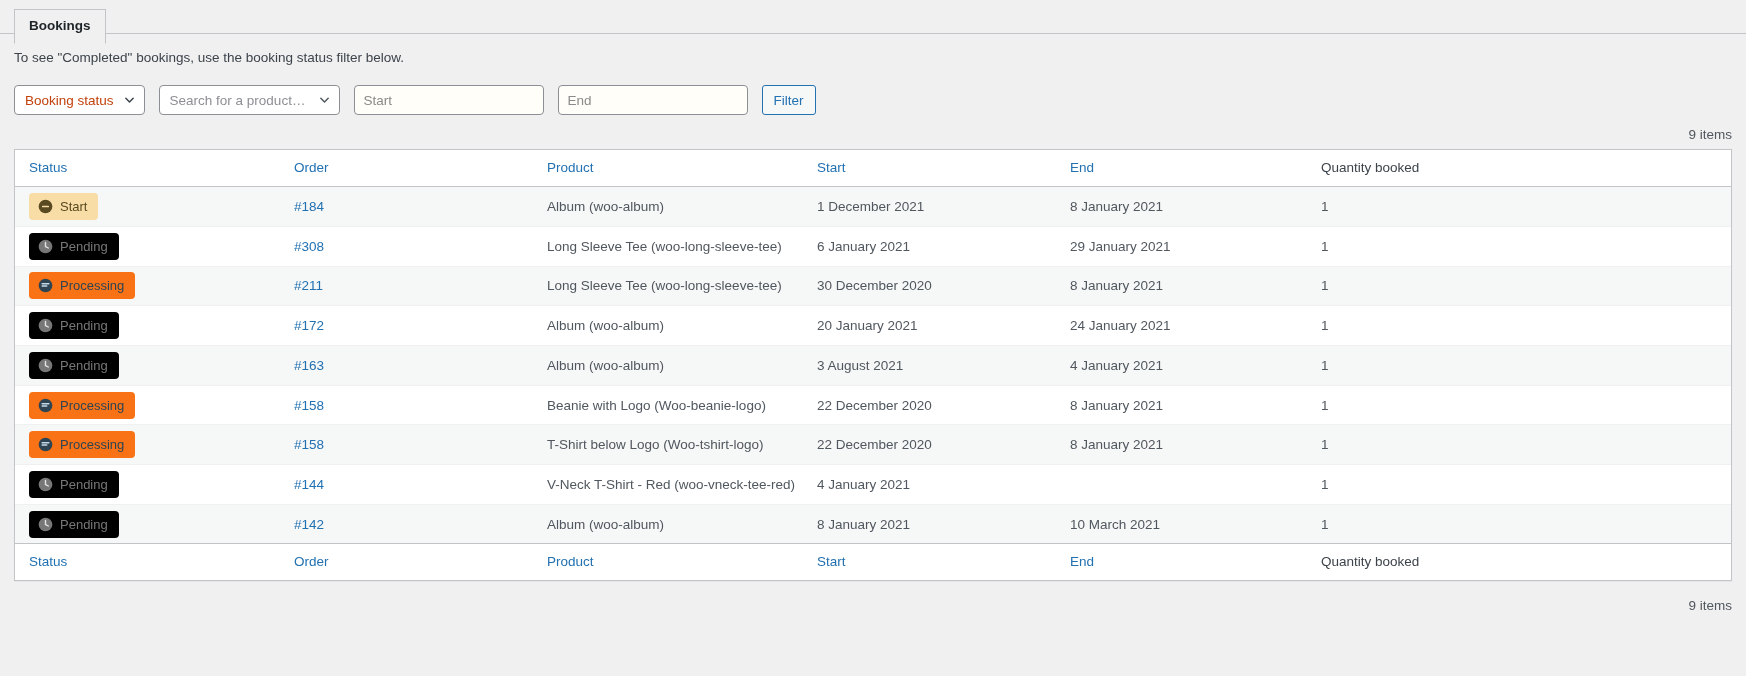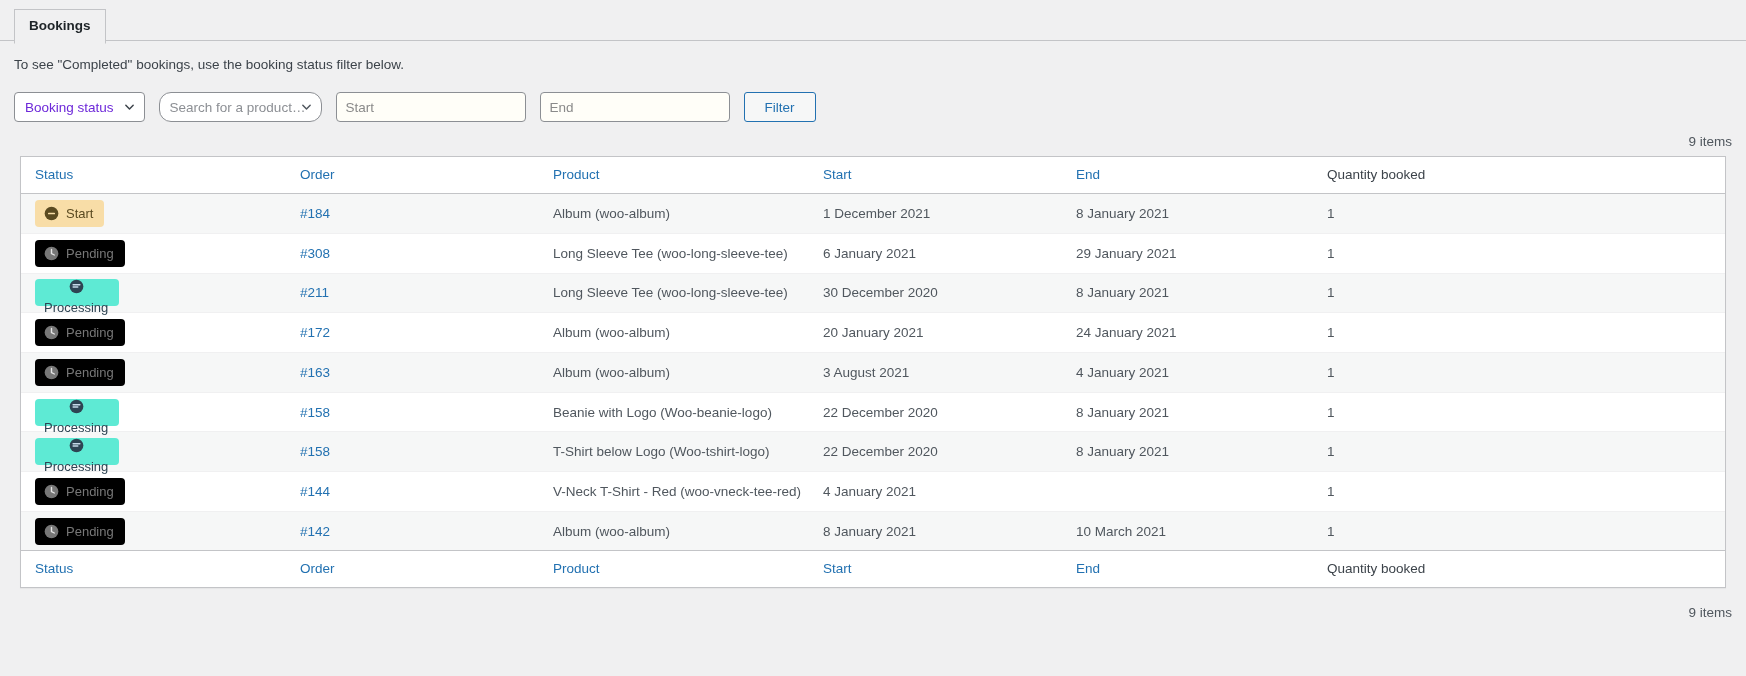--- a/index.html
+++ b/index.html
@@ -12,21 +12,21 @@
     background: #f0f0f1;
     font-family: "Liberation Sans", sans-serif;
     font-size: 13px;
     color: #3c434a;
     overflow: hidden;
   }
 
   
   .tab-wrap {
     position: relative;
-    height: 41px;
+    height: 34px;
     padding-left: 14px;
     box-sizing: border-box;
   }
   .tab-wrap::after {
     content: "";
     position: absolute;
     left: 0; right: 0; bottom: 0;
     height: 1px;
     background: #c3c4c7;
   }
@@ -65,57 +65,57 @@
     position: relative;
     display: inline-flex;
     align-items: center;
     height: 30px;
     box-sizing: border-box;
     padding: 0 30px 0 10px;
     background: #fff;
     border: 1px solid #8c8f94;
     border-radius: 4px;
     font-size: 13.5px;
-    color: #6d28d9;
+    color: #c2410c;
     cursor: pointer;
     white-space: nowrap;
   }
   .select-box.placeholder-style { color: #8c8f94; }
   .select-box .chev {
     position: absolute;
     right: 9px;
     top: 50%;
     transform: translateY(-50%);
     width: 11px;
     height: 11px;
     pointer-events: none;
   }
   #booking-status-select { min-width: 122px; }
-  #product-search-select { width: 163px; border-radius: 12px; }
+  #product-search-select { width: 181px; }
 
   .text-input {
     height: 30px;
     box-sizing: border-box;
     padding: 0 9px;
     background: #fffef8;
     border: 1px solid #8c8f94;
     border-radius: 4px;
     font-family: "Liberation Sans", sans-serif;
     font-size: 13.5px;
     color: #2c3338;
     outline: none;
   }
   .text-input::placeholder { color: #8a8a8a; opacity: 1; }
   #start-date-input { width: 190px; }
   #end-date-input { width: 190px; }
 
   .filter-btn {
     height: 30px;
     box-sizing: border-box;
-    padding: 0 20px;
+    padding: 0 11px;
     background: #f6f7f7;
     border: 1px solid #2271b1;
     border-radius: 3px;
     color: #2271b1;
     font-family: "Liberation Sans", sans-serif;
     font-size: 13.5px;
     line-height: 1;
     cursor: pointer;
   }
 
@@ -128,21 +128,21 @@
   }
   .items-count-bottom {
     text-align: right;
     padding: 17px 14px 0 0;
     font-size: 13.5px;
     color: #50575e;
   }
 
   
   .table-shell {
-    margin: 0 20px;
+    margin: 0 14px;
     background: #fff;
     border: 1px solid #c3c4c7;
     box-shadow: 0 1px 1px rgba(0,0,0,.04);
     box-sizing: border-box;
   }
   table.bookings {
     width: 100%;
     border-collapse: collapse;
     table-layout: fixed;
   }
@@ -211,23 +211,22 @@
   }
   .status-badge.start {
     background: #f8dda7;
     color: #5a4a21;
   }
   .status-badge.pending {
     background: #000000;
     color: #777;
   }
   .status-badge.processing {
-    background: #5eead4;
+    background: #f97316;
     color: #2e4453;
-    flex-direction: column;
   }
 </style>
 </head>
 <body>
 
 <div class="tab-wrap">
   <div class="tab">
     <span>Bookings</span>
   </div>
 </div>

